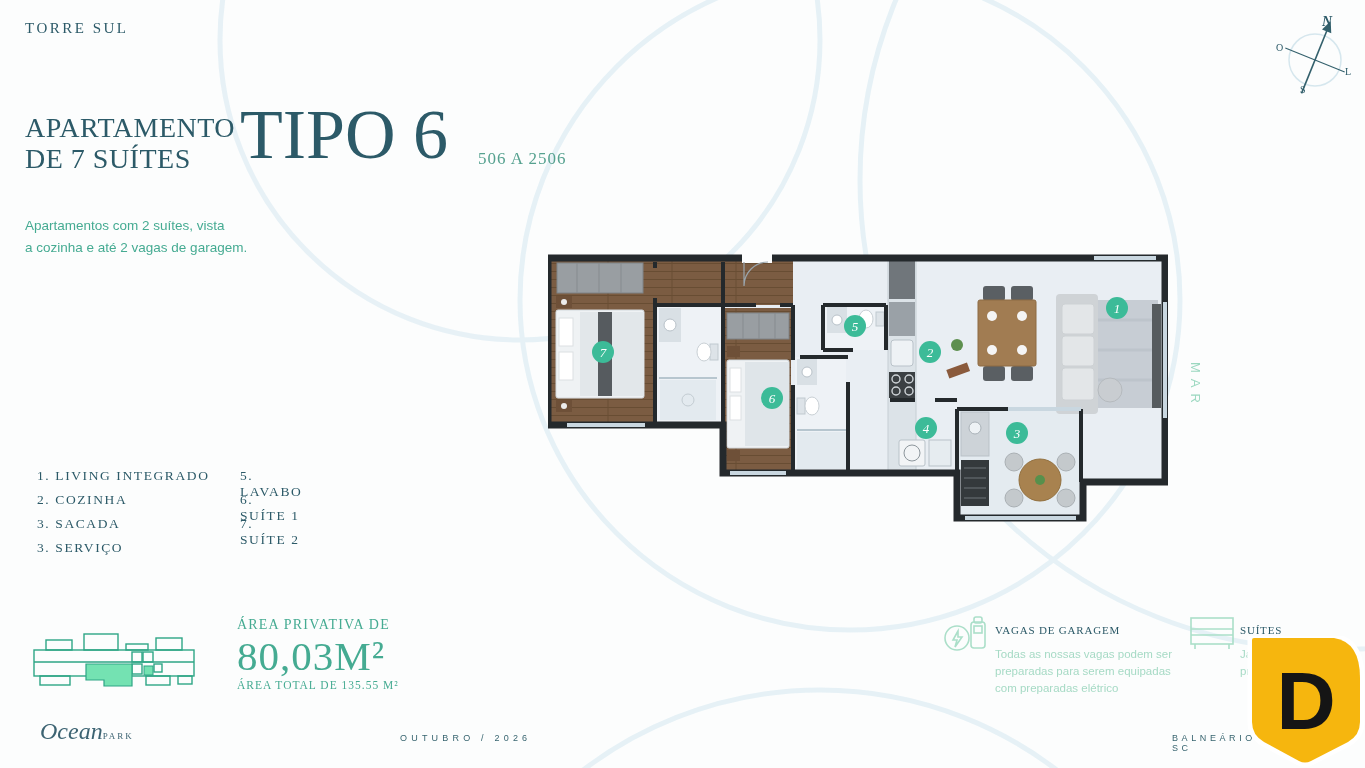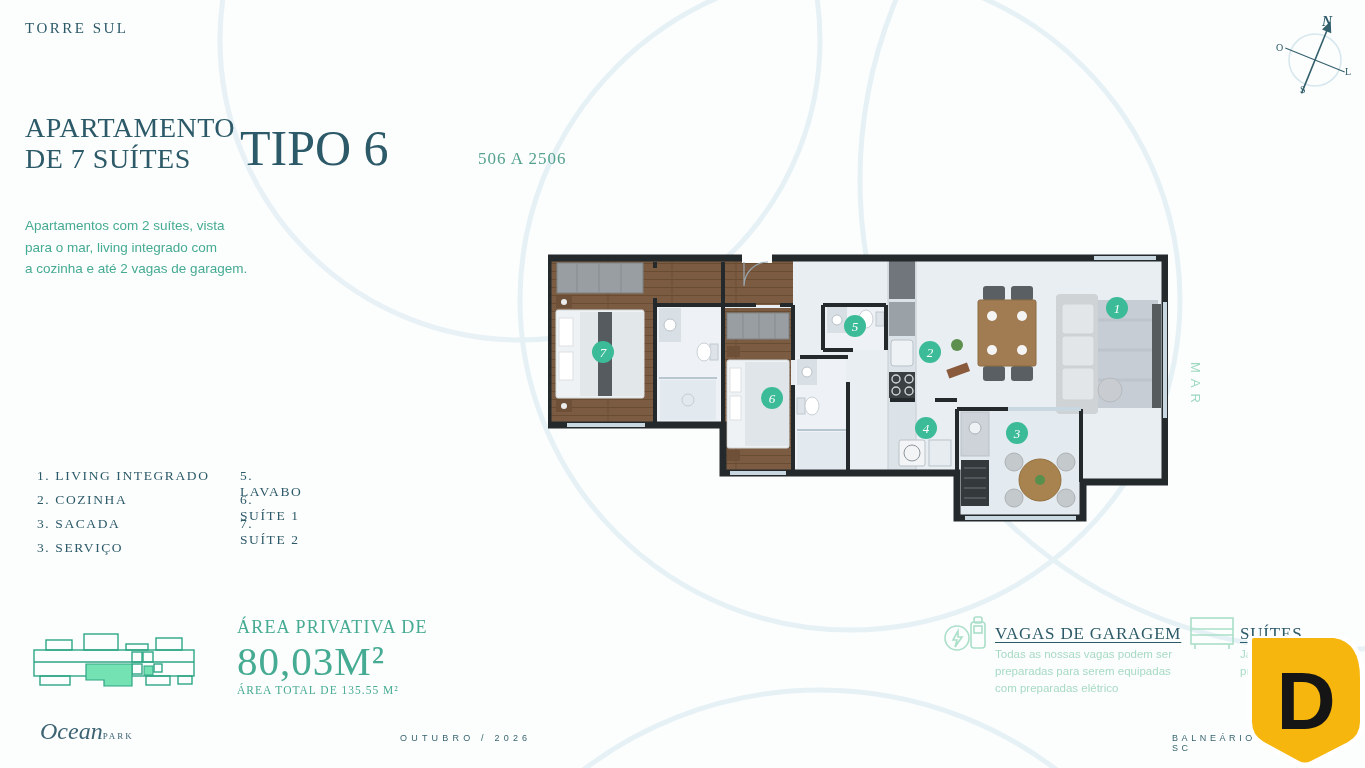--- a/index.html
+++ b/index.html
@@ -6,36 +6,36 @@
   #stage{position:relative;width:1365px;height:768px;background:#fcfdfd;overflow:hidden;
          font-family:"Liberation Sans",sans-serif;}
   .abs{position:absolute;}
   svg{display:block;}
 
   
   .tower{left:25px;top:20px;font-family:"Liberation Serif",serif;font-size:15px;
          letter-spacing:2.5px;color:var(--teal);}
   .apt-title{left:25px;top:112px;font-family:"Liberation Serif",serif;font-size:28px;
          line-height:31px;letter-spacing:.5px;color:var(--teal);}
-  .type-title{left:240px;top:109px;font-family:"Liberation Serif",serif;font-size:50px;
+  .type-title{left:240px;top:96px;font-family:"Liberation Serif",serif;font-size:70px;
          line-height:78px;color:var(--teal);font-weight:400;}
   .units{left:478px;top:149px;font-family:"Liberation Serif",serif;font-size:17px;
          letter-spacing:1px;color:var(--green-soft);}
   .intro{left:25px;top:215px;font-size:13.5px;line-height:21.5px;color:var(--green);}
   .legend{left:25px;top:468px;font-family:"Liberation Serif",serif;font-size:13.5px;
          color:var(--teal);letter-spacing:1.6px;margin-left:12px;}
   .legend ul{list-style:none;margin:0;padding:0;}
   .legend li{height:24px;}
   .legend .col2{position:absolute;left:203px;top:0;}
   .area-block{left:237px;top:617px;color:var(--green);font-family:"Liberation Serif",serif;}
-  .area-label{font-size:18px;letter-spacing:1.2px;}
+  .area-label{font-size:14px;letter-spacing:1.2px;}
   .area-value{font-size:41px;line-height:46px;letter-spacing:1px;}
   .area-total{font-size:11.5px;letter-spacing:1px;}
-  .feat-title{font-family:"Liberation Serif",serif;font-size:17px;letter-spacing:.8px;
-         color:var(--teal);text-decoration:underline;text-underline-offset:3px;}
+  .feat-title{font-family:"Liberation Serif",serif;font-size:11px;letter-spacing:.8px;
+         color:var(--teal);text-underline-offset:3px;}
   .feat-lines{font-size:11.5px;line-height:17px;color:var(--mint-text);}
   .sea{left:1203px;top:362px;font-size:13px;letter-spacing:6px;color:var(--sea);
        transform:rotate(90deg);transform-origin:left top;}
   .compass-letter{font-family:"Liberation Serif",serif;color:var(--teal);}
   .footer-brand{left:40px;top:718px;color:#3c6372;}
   .footer-brand .script{font-family:"Liberation Serif",serif;font-style:italic;font-size:24px;margin-top:8px;}
   .footer-brand .suffix{font-family:"Liberation Serif",serif;font-size:9px;letter-spacing:2px;
         }
   .footer-date{left:400px;top:733px;font-size:9px;letter-spacing:4.2px;color:#37646f;}
   .footer-loc{left:1172px;top:733px;font-size:9px;letter-spacing:3.6px;color:#37646f;}
@@ -57,21 +57,20 @@
   <div class="abs tower">TORRE SUL</div>
   <div class="abs apt-title">
     <div>APARTAMENTO</div>
     <div>DE 7 SUÍTES</div>
   </div>
   <div class="abs type-title">TIPO 6</div>
   <div class="abs units">506 A 2506</div>
 
   <div class="abs intro">
     <div>Apartamentos com 2 suítes, vista</div>
-    <div>para o mar, living integrado com</div>
     <div>a cozinha e até 2 vagas de garagem.</div>
   </div>
 
   <div class="abs legend">
     <ul>
       <li>1. LIVING INTEGRADO</li>
       <li>2. COZINHA</li>
       <li>3. SACADA</li>
       <li>3. SERVIÇO</li>
     </ul>

